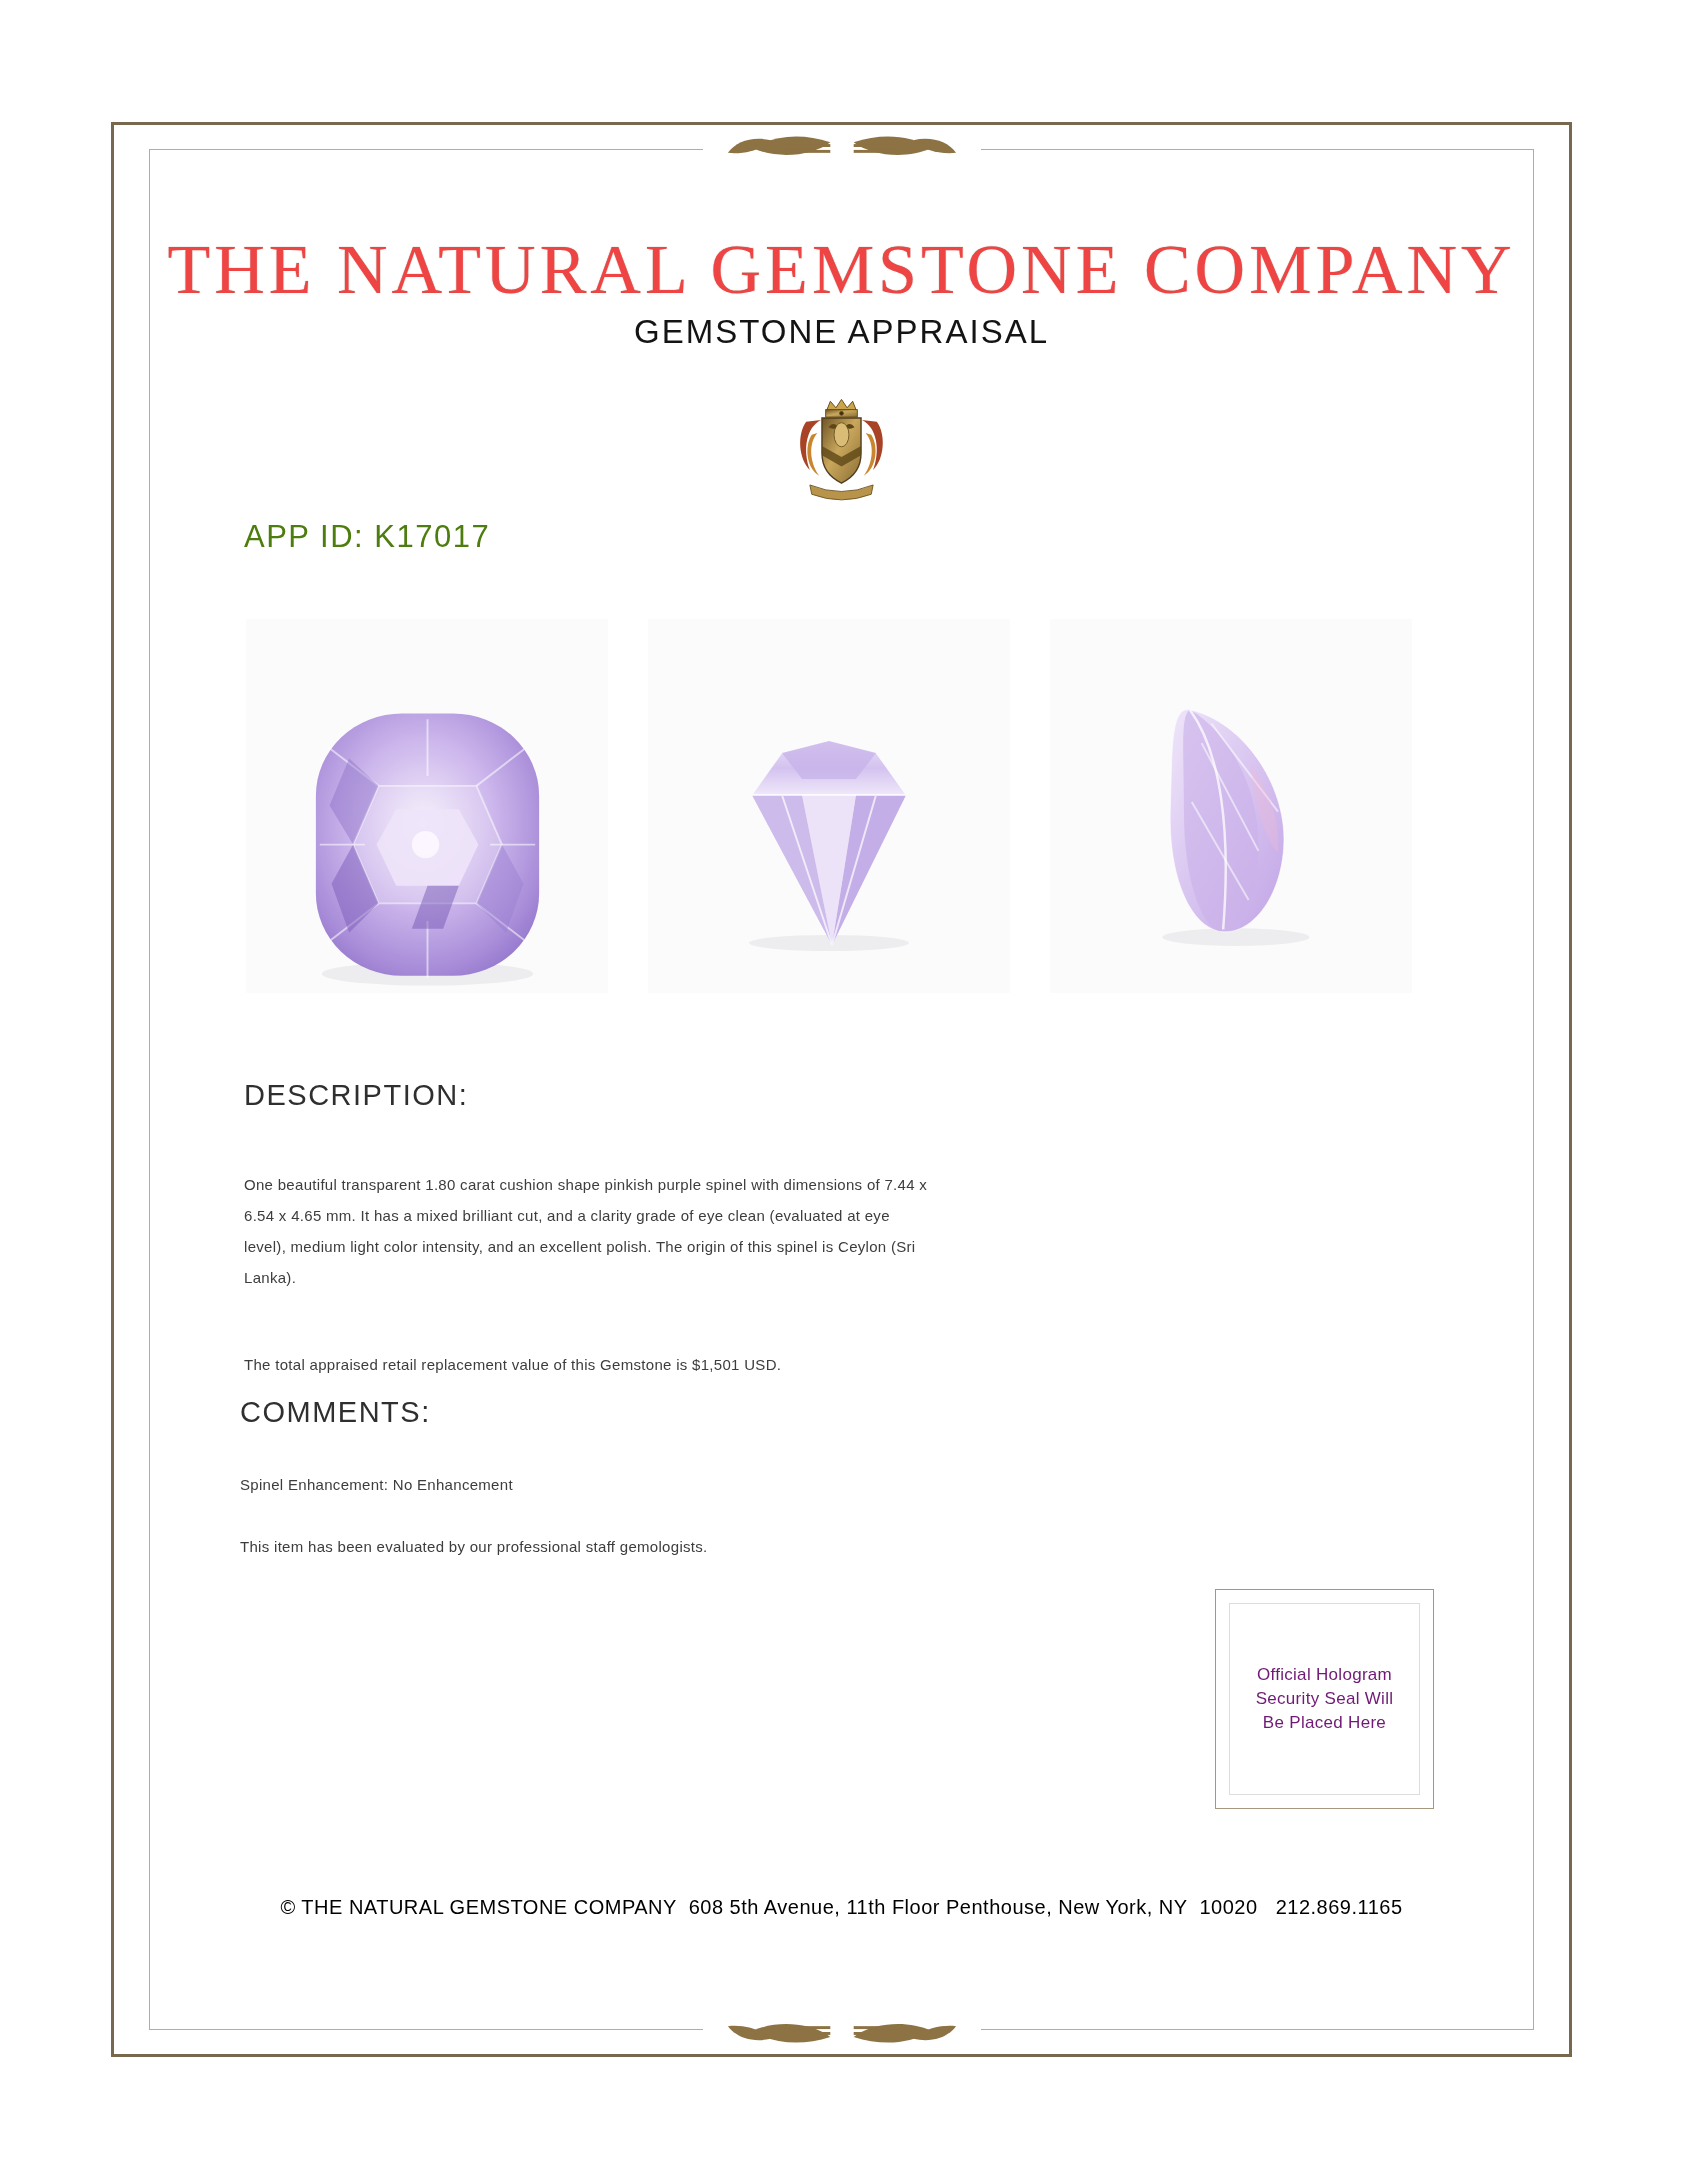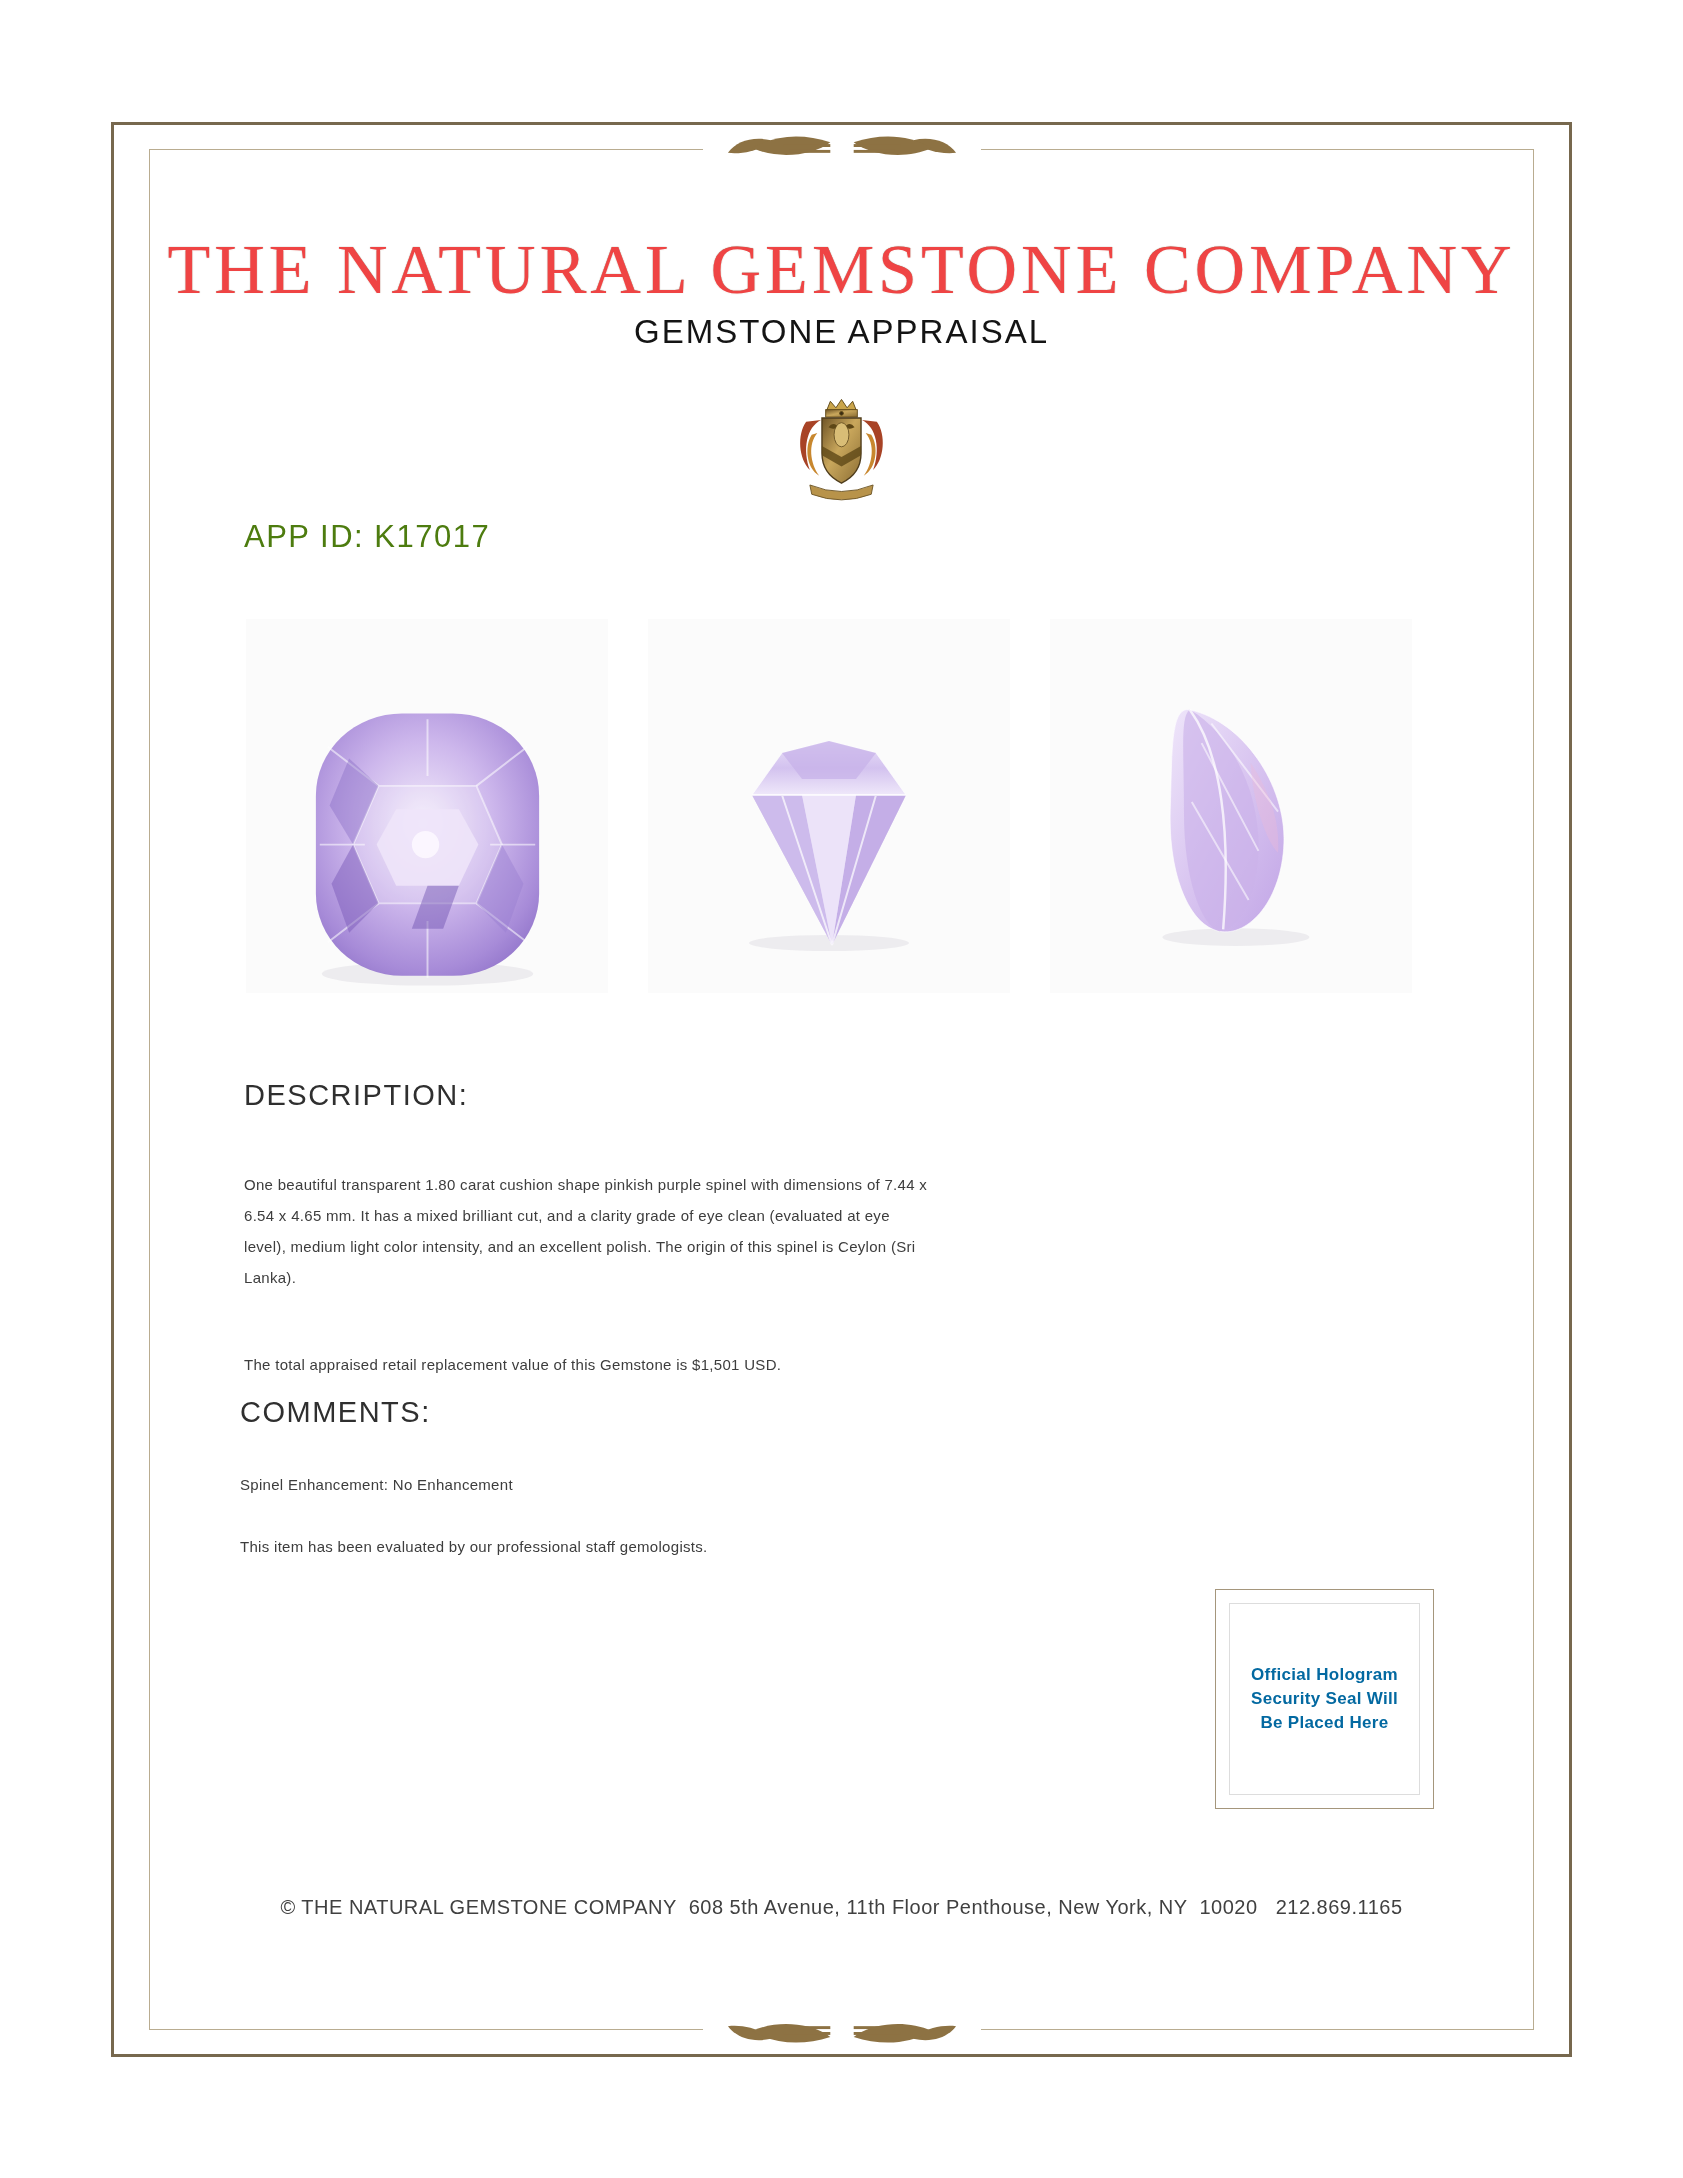--- a/index.html
+++ b/index.html
@@ -84,28 +84,27 @@
     position:absolute;left:1215px;top:1589px;width:219px;height:220px;
     border:1px solid #a5967c;background:#ffffff;
     box-sizing:border-box;
   }
   .hologram-inner{
     position:absolute;left:13px;top:13px;right:13px;bottom:13px;
     border:1px solid #dddddd;
     display:flex;flex-direction:column;justify-content:center;align-items:center;
   }
   .hologram-line{
-    font-size:17px;line-height:24px;color:#0369a1;letter-spacing:0.3px;
+    font-size:17px;line-height:24px;color:#701a75;letter-spacing:0.3px;
     text-align:right;
-    font-weight:bold;
   }
   
   .footer{position:absolute;top:1891px;left:0;width:100%;text-align:center;}
   .footer-line{
-    font-size:20px;line-height:32px;color:#404040;
+    font-size:20px;line-height:32px;color:#000000;
     letter-spacing:0.5px;white-space:pre;
   }
 </style>
 </head>
 <body>
 
 <div class="page">
 
   <div class="frame-outer"></div>
   <div class="frame-inner"></div>

